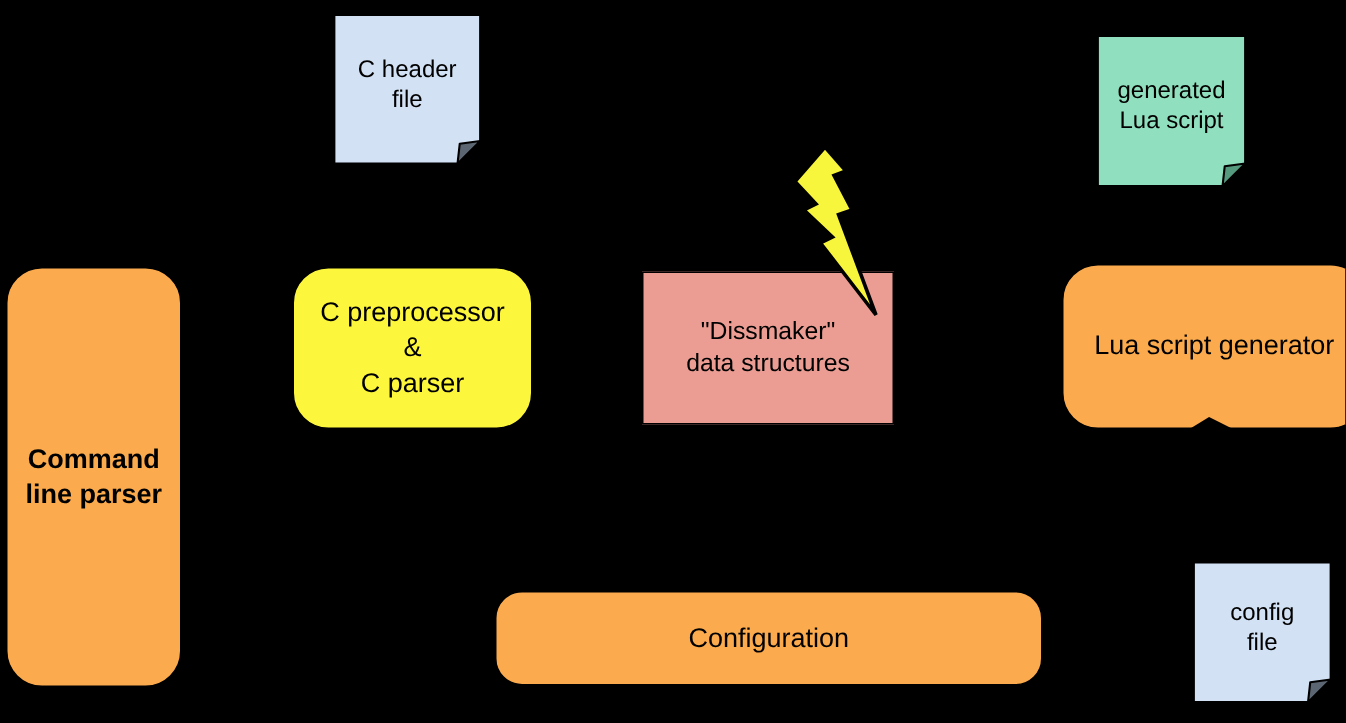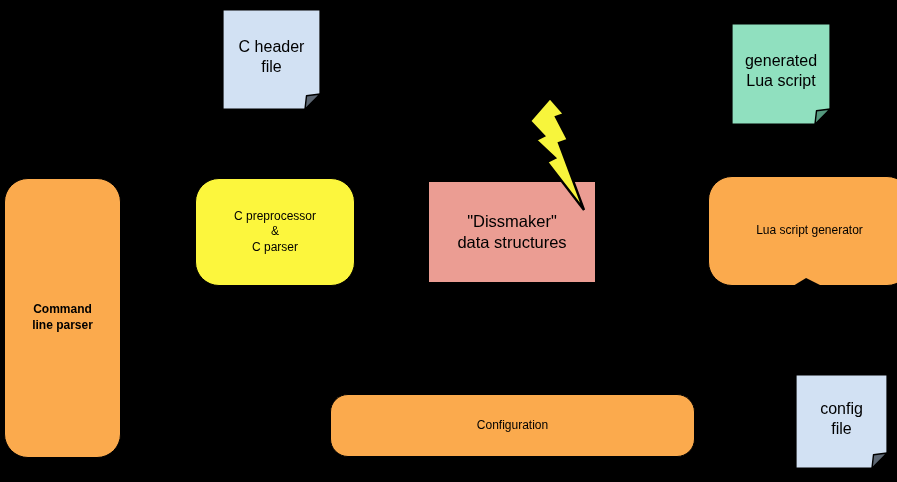--- a/index.html
+++ b/index.html
@@ -20,21 +20,21 @@
     box-sizing: border-box;
     border: 1.6px solid #000000;
     display: flex;
     align-items: center;
     justify-content: center;
     text-align: center;
     color: #000000;
   }
   .node-label {
     white-space: pre-line;
-    font-size: 12px;
+    font-size: 18px;
     line-height: 1.3;
   }
   .rounded-lg { border-radius: 24px; }
   .rounded-md { border-radius: 18px; }
   
   #command-line-parser { left: 4px;   top: 178px; width: 117px; height: 280px; }
   #c-preprocessor      { left: 195px; top: 178px; width: 160px; height: 108px; }
   #dissmaker           { left: 428px; top: 181px; width: 168px; height: 102px; border-radius: 0; }
   #lua-generator       { left: 708px; top: 176px; width: 203px; height: 110px; }
   #configuration       { left: 330px; top: 394px; width: 365px; height: 63px;  }

